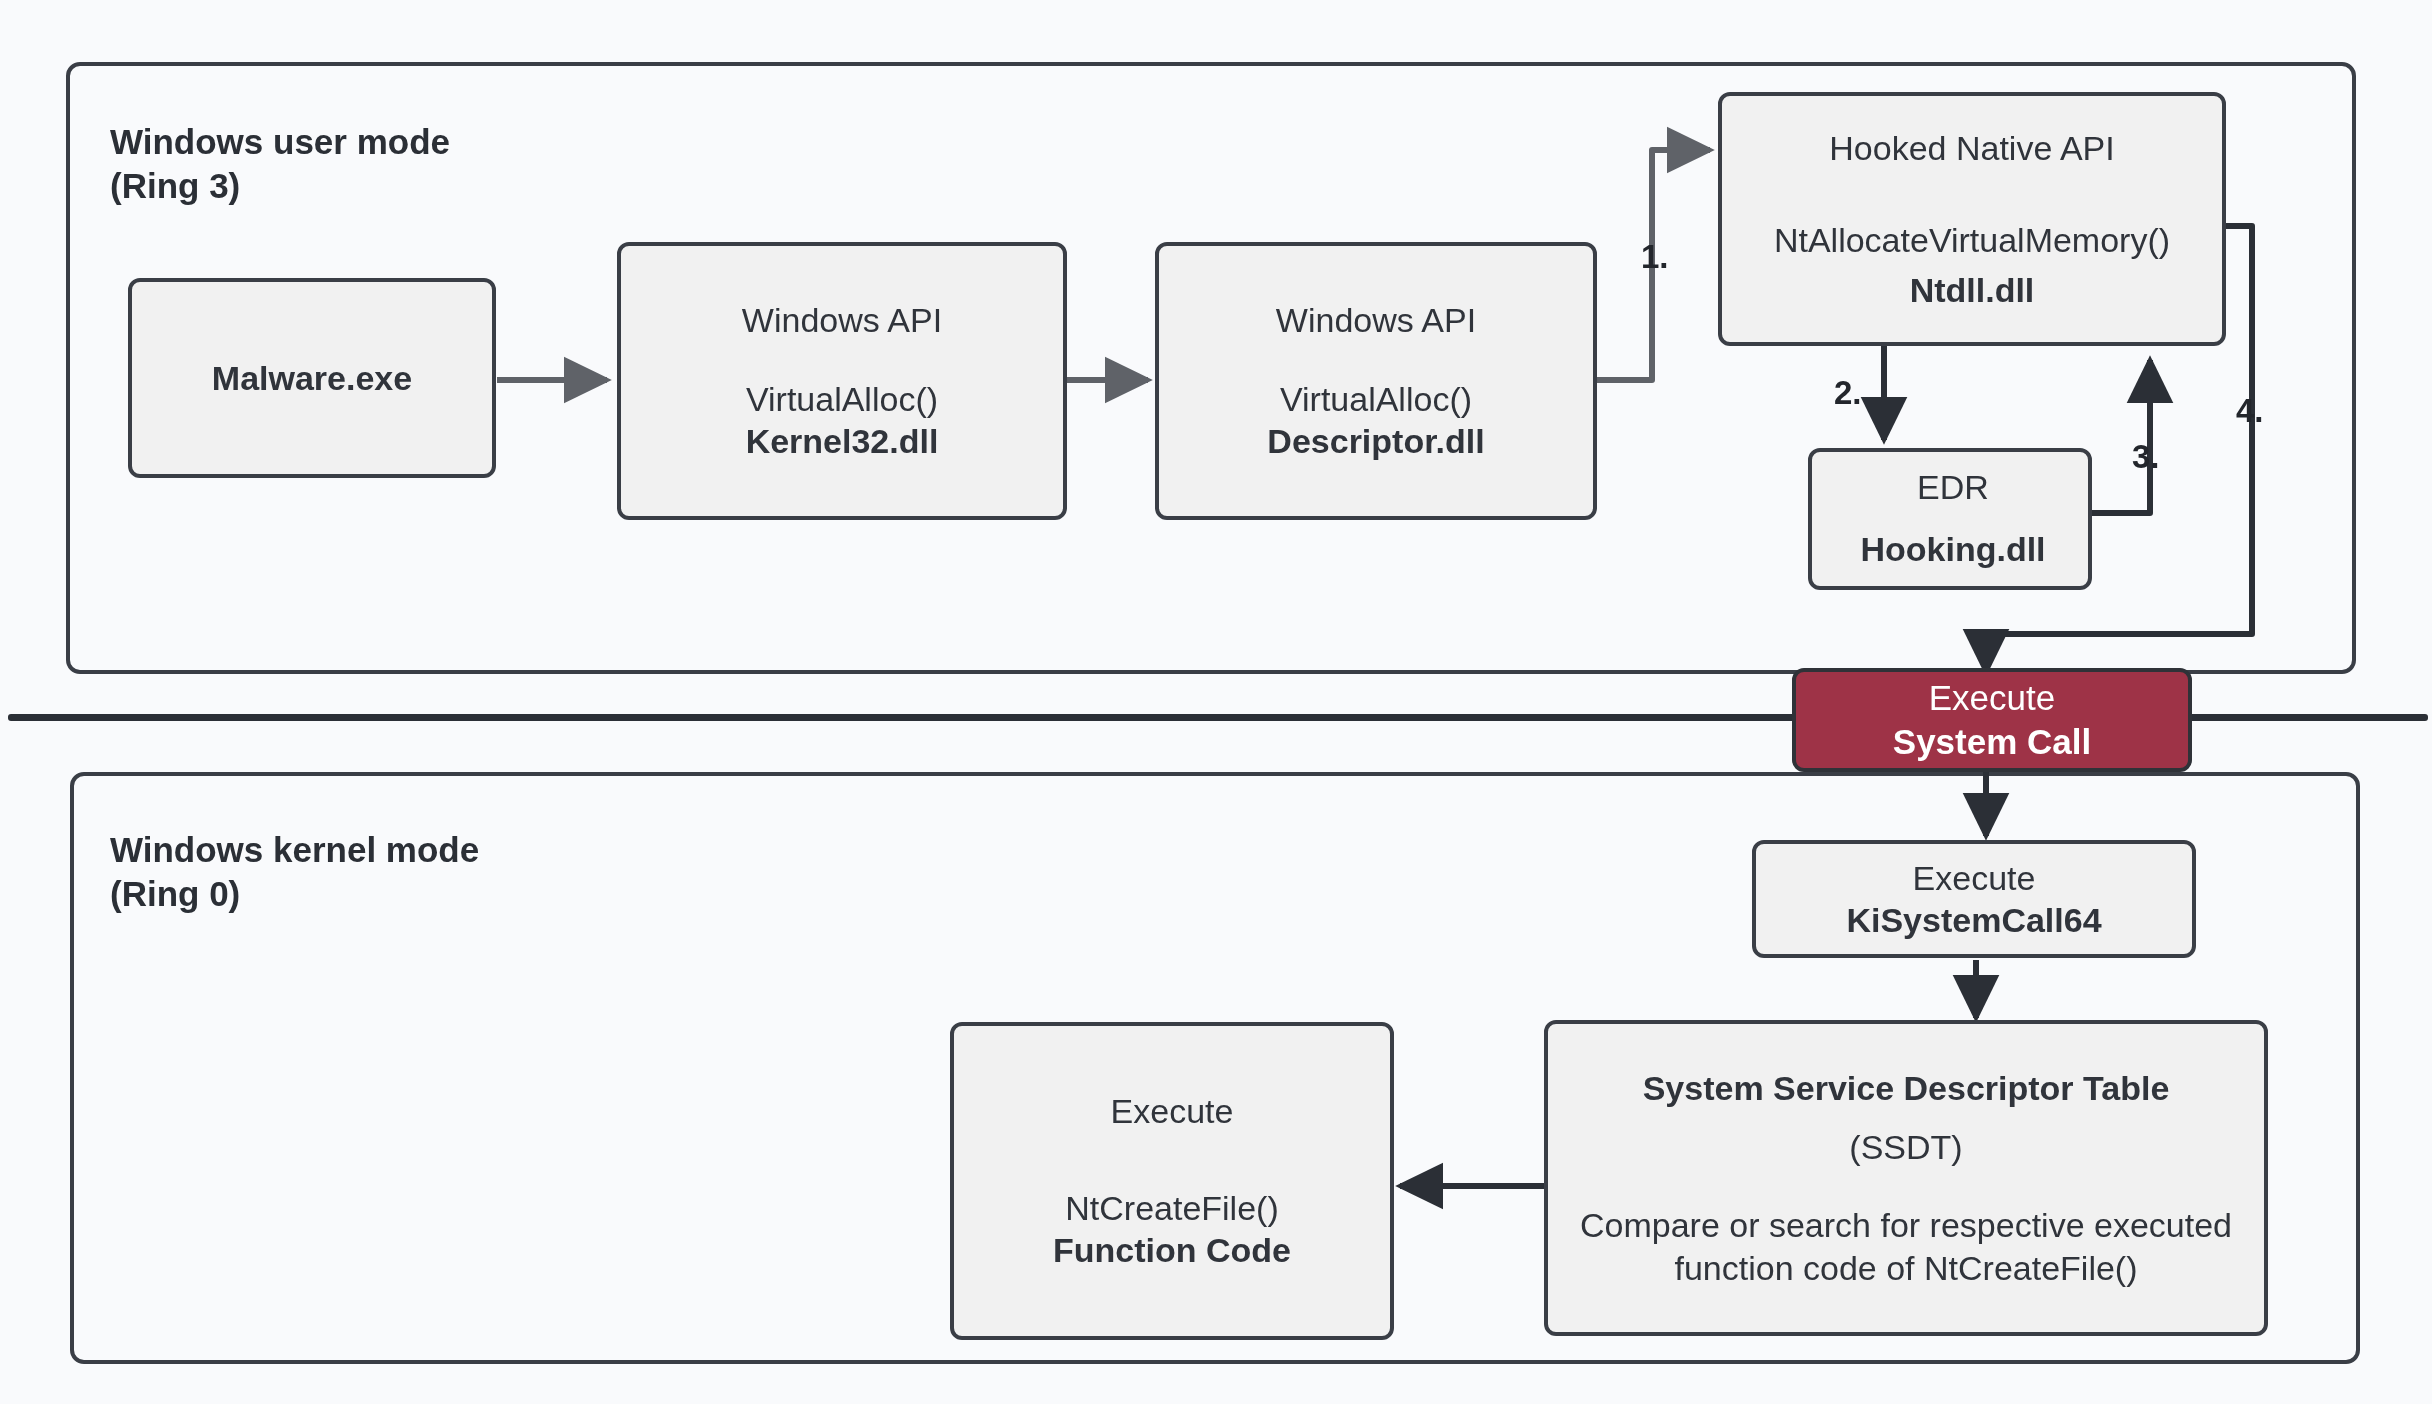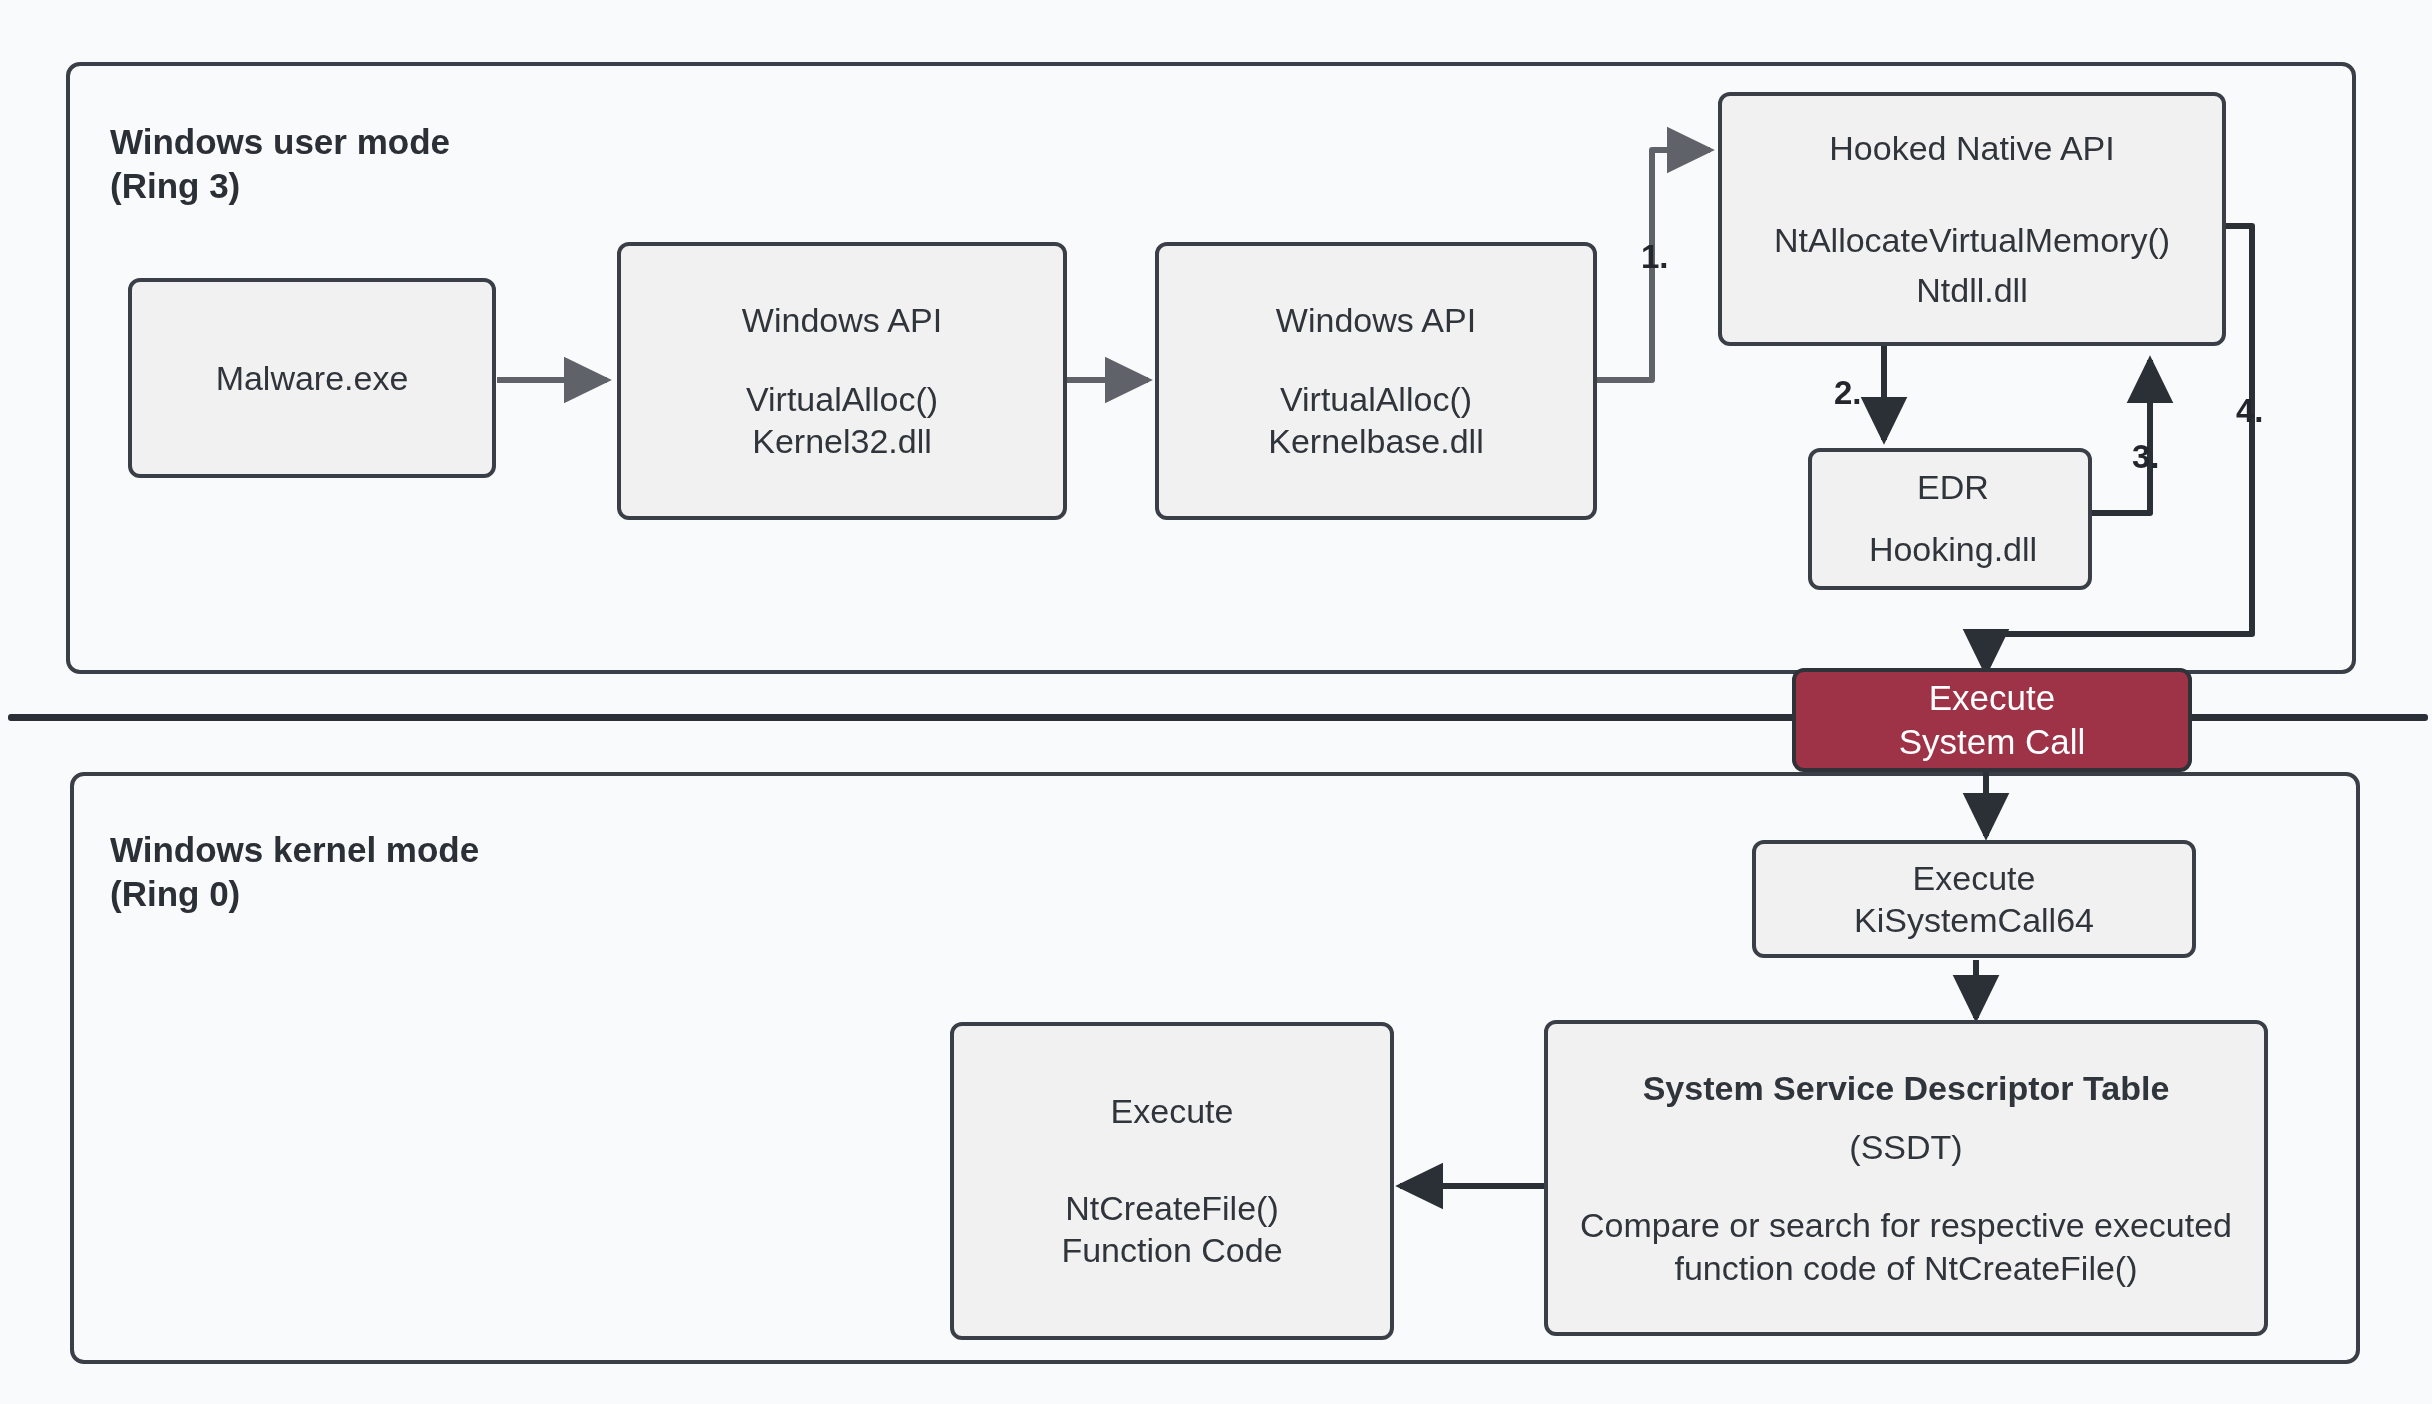--- a/index.html
+++ b/index.html
@@ -41,21 +41,21 @@
     display:flex;
     flex-direction:column;
     align-items:center;
     justify-content:center;
     text-align:center;
     color:#30343b;
     z-index:4;
   }
   .node .l1{font-size:34px;line-height:1.25;}
   .node .l2{font-size:34px;line-height:1.25;}
-  .node .l3{font-size:34px;line-height:1.25;font-weight:normal;}
+  .node .l3{font-size:34px;line-height:1.25;font-weight:bold;}
   .node .gap{height:36px;}
   .node.red{
     background:#9e3347;
     border-color:#2f3238;
     color:#ffffff;
     z-index:9;
   }
   .node.red .l1{font-size:35px;}
   .node.red .l3{font-size:35px;}
 
@@ -128,21 +128,21 @@
     <span class="l1">Windows API</span>
     <span class="gap"></span>
     <span class="l2">VirtualAlloc()</span>
     <span class="l3">Kernel32.dll</span>
   </div>
 
   <div class="node" style="left:1155px;top:242px;width:442px;height:278px;">
     <span class="l1">Windows API</span>
     <span class="gap"></span>
     <span class="l2">VirtualAlloc()</span>
-    <span class="l3">Kernelbase.dll</span>
+    <span class="l3">Descriptor.dll</span>
   </div>
 
   <div class="node" style="left:1718px;top:92px;width:508px;height:254px;gap:7px;">
     <span class="l1">Hooked Native API</span>
     <span class="gap"></span>
     <span class="l2">NtAllocateVirtualMemory()</span>
     <span class="l3">Ntdll.dll</span>
   </div>
 
   <div class="node" style="left:1808px;top:448px;width:284px;height:142px;justify-content:space-between;padding:14px 0 16px 6px;">

